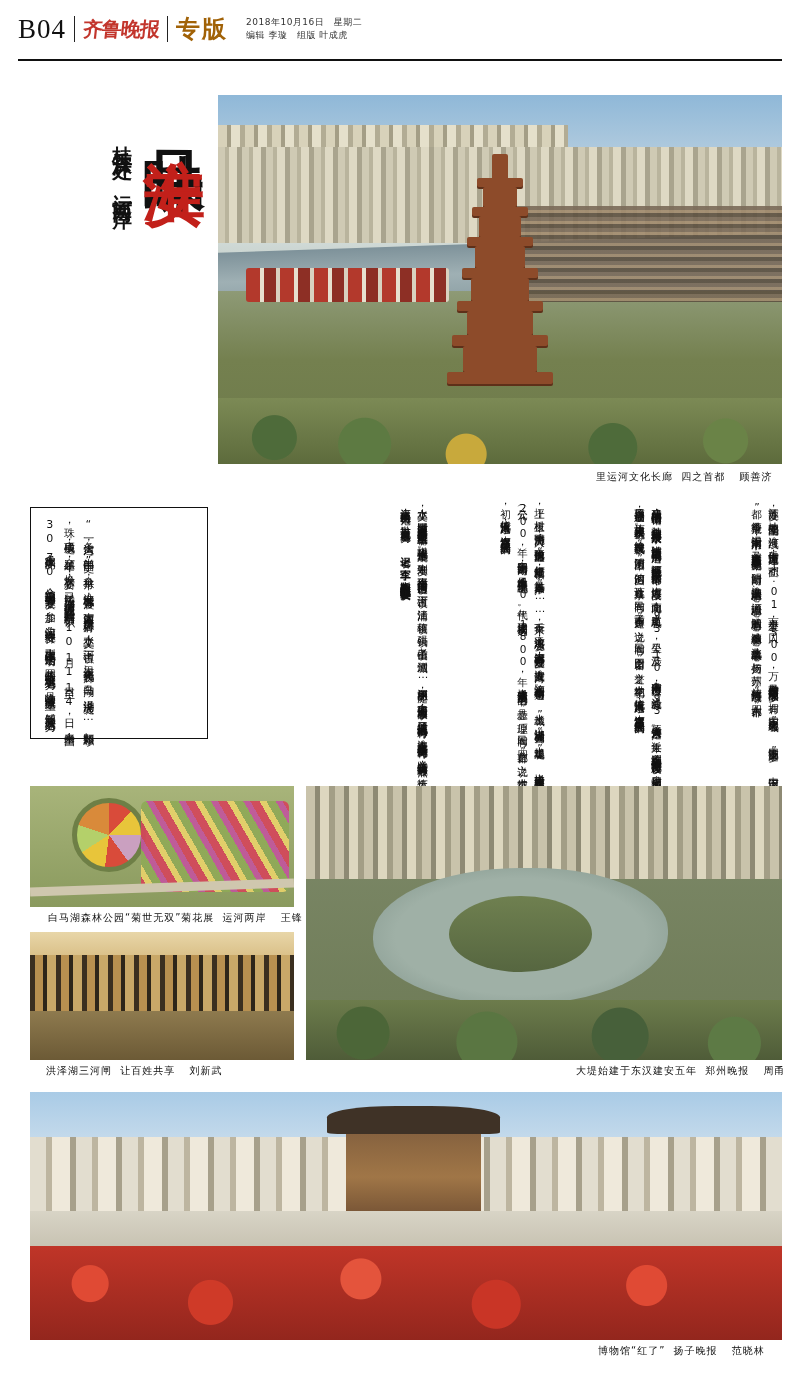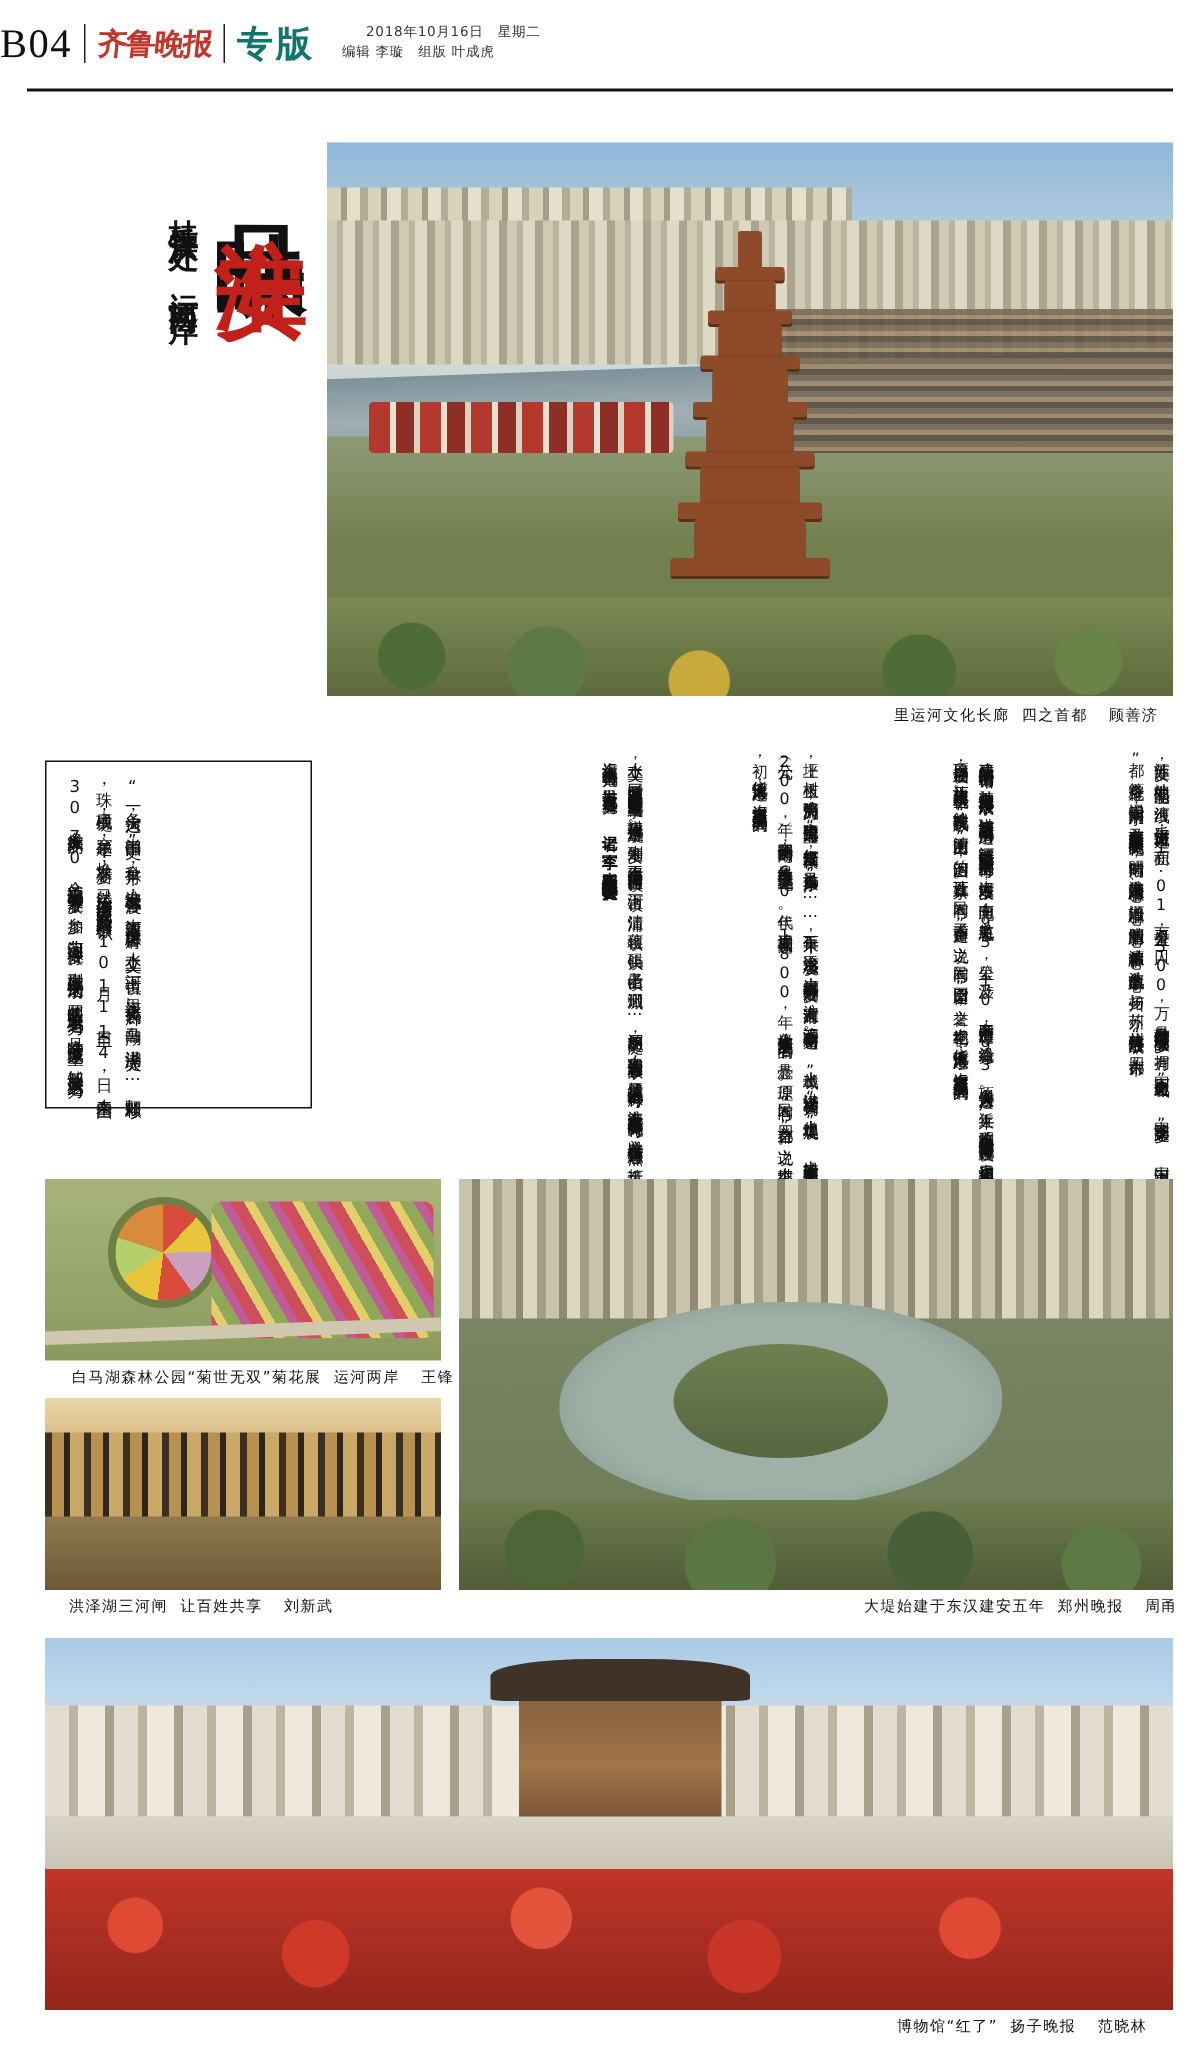--- a/index.html
+++ b/index.html
@@ -14,21 +14,21 @@
     position: relative;
   }
 
   
   .masthead {
     position: absolute;
     left: 0; top: 0;
     width: 800px; height: 58px;
     display: flex;
     align-items: center;
-    padding-left: 0;
+    padding-left: 18px;
     gap: 8px;
   }
   .page-no {
     font-size: 27px;
     font-weight: 400;
     letter-spacing: 1px;
     color: #111;
     font-family: "Liberation Serif", serif;
   }
   .vrule { width: 1px; height: 26px; background: #222; }
@@ -36,34 +36,34 @@
     font-size: 20px;
     font-weight: 700;
     color: #c2352c;
     font-family: "DejaVu Sans", sans-serif;
     letter-spacing: -1px;
     transform: skewX(-6deg);
   }
   .section-name {
     font-size: 24px;
     font-weight: 700;
-    color: #0f766e;
+    color: #a16207;
     letter-spacing: 2px;
   }
   .mast-meta {
     margin-left: 10px;
     display: flex;
     flex-direction: column;
     justify-content: center;
     gap: 2px;
     font-size: 9px;
     color: #333;
     line-height: 1.25;
   }
-  .mast-meta .line1 { letter-spacing: 0.5px; margin-left: 16px; }
+  .mast-meta .line1 { letter-spacing: 0.5px; }
   .mast-meta .line2 { letter-spacing: 0.5px; }
 
   .rule-top {
     position: absolute;
     left: 18px; top: 59px;
     width: 764px; height: 2px;
     background: #111;
   }
 
   

